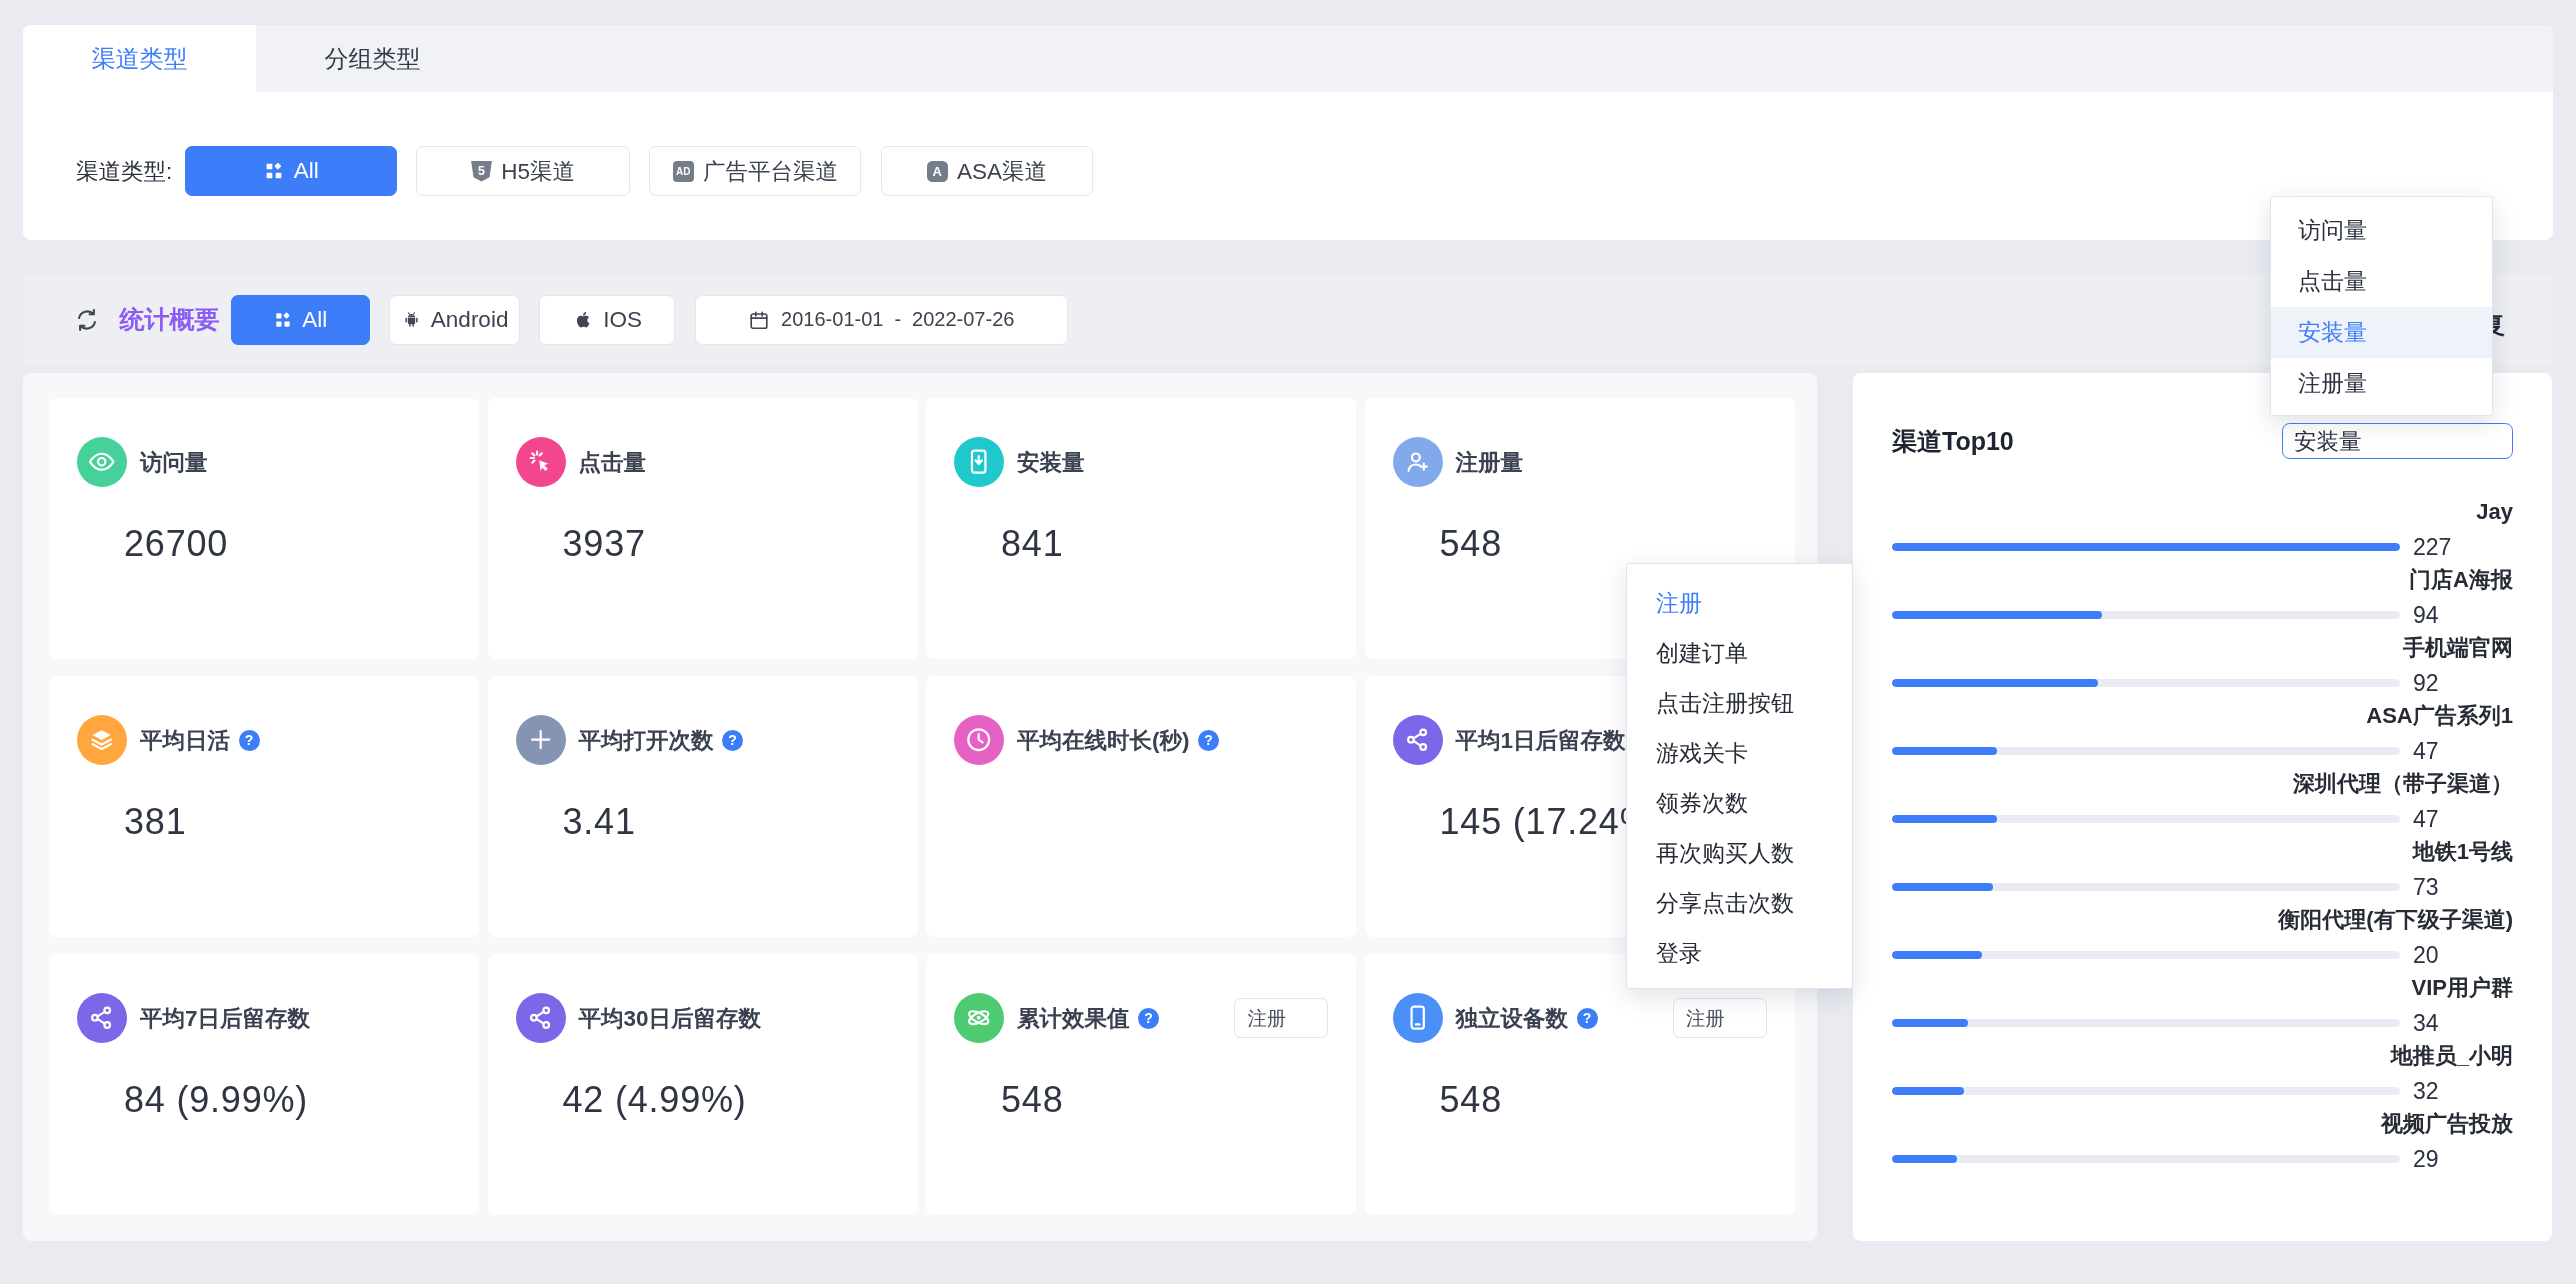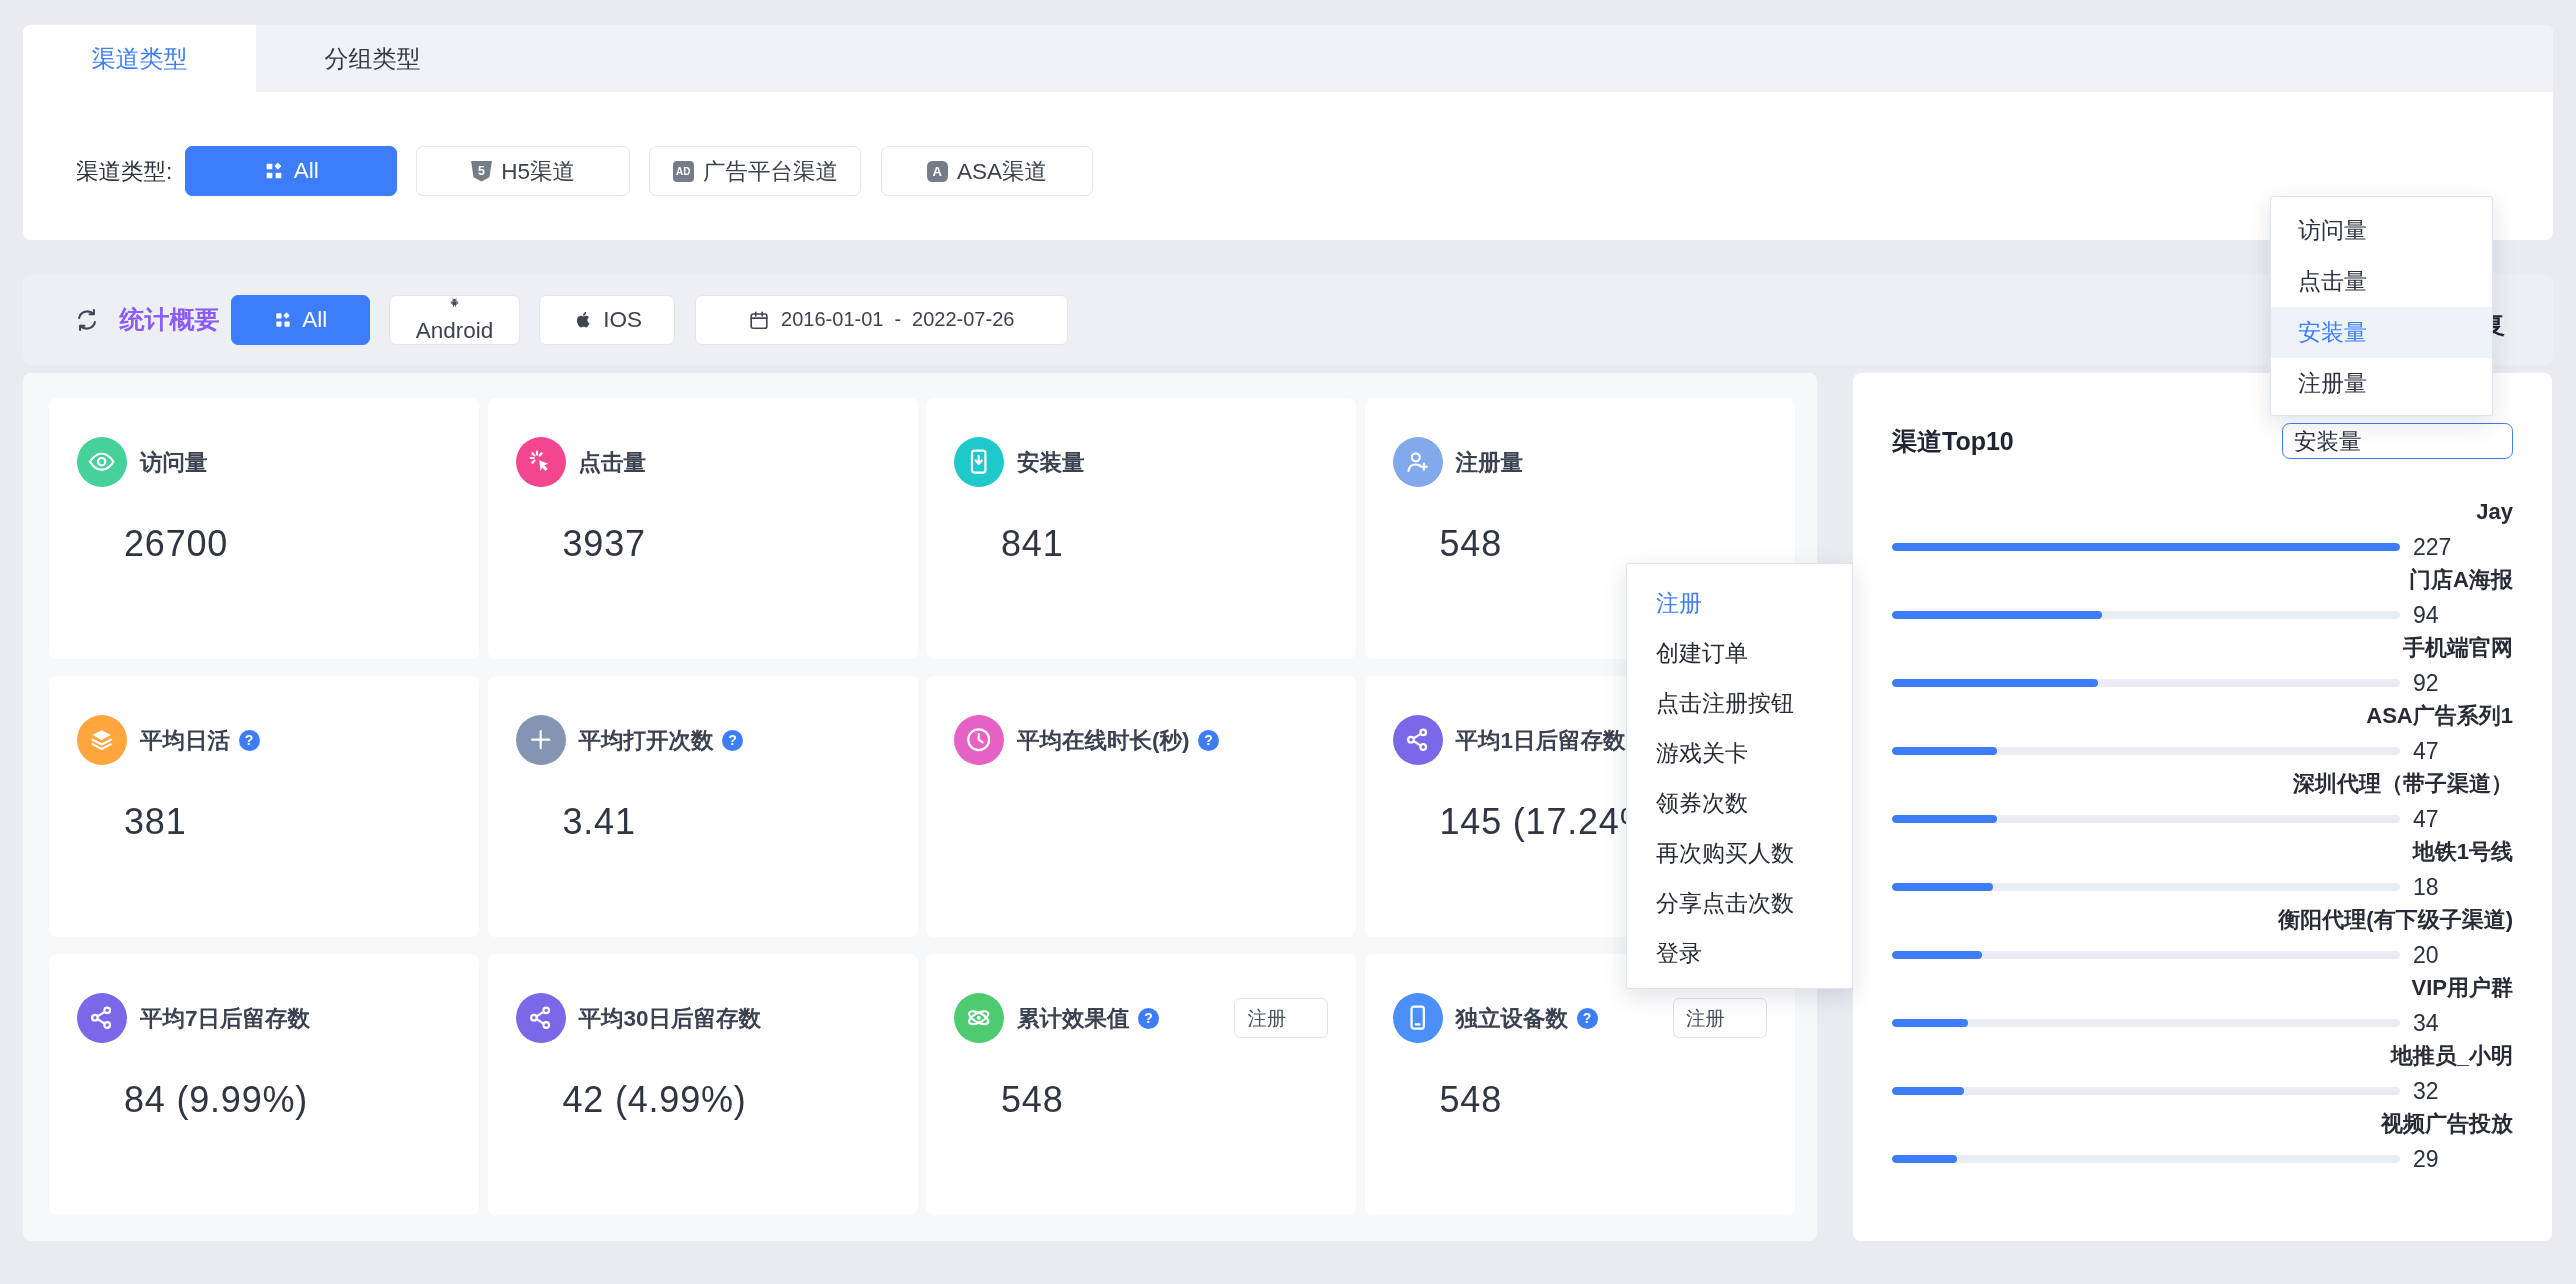--- a/index.html
+++ b/index.html
@@ -18,21 +18,21 @@
     font-size:24px; font-weight:500; color:#333a47; cursor:pointer; }
   .tab.active { background:#fff; color:#3d7dfa; border-radius:7.7px 0 0 0; }
   .filter-row { display:flex; align-items:center; height:50px; margin-top:54px; padding-left:53px; }
   .filter-label { font-size:22.5px; color:#2b3140; margin-right:12.4px; }
   .pill { display:flex; align-items:center; justify-content:center; gap:9.3px;
     height:50px; background:#fff; border:1.5px solid #e3e6ec; border-radius:7px;
     font-size:22.5px; color:#3c4250; cursor:pointer; }
   .pill + .pill { margin-left:19.4px; }
   .pill.primary { background:#3d7dfa; border-color:#3d7dfa; color:#fff; }
   .w274 { width:212px; } .w276 { width:214px; } .w180 { width:139px; }
-  .w169 { width:131px;flex-direction:column; } .w176 { width:136px; } .w481 { width:373px; }
+  .w169 { width:131px; } .w176 { width:136px; } .w481 { width:373px; }
   .badge { width:21px; height:21px; display:flex; align-items:center; justify-content:center;
     background:#767d8a; color:#fff; font-weight:700; flex-shrink:0; }
   .badge.h5 { clip-path:polygon(0 0,100% 0,88% 80%,50% 100%,12% 80%); font-size:12.4px; }
   .badge.ad { border-radius:3.9px; font-size:10px; }
   .badge.asa { border-radius:5.4px; font-size:13px; }
   svg.s { fill:none; stroke:#fff; stroke-width:1.8; stroke-linecap:round; stroke-linejoin:round; }
   svg.dk { stroke:#3f4552; }
   
   .stats-header { position:absolute; left:23px; top:274px; width:2530px; height:91px;
     background:#edeff3; border-radius:7.7px; display:flex; align-items:center; padding-left:50px; }
@@ -428,21 +428,21 @@
           </div>
           <div class="bar-val">47</div>
         </div>
     </div>
     <div class="t10-item">
       <div class="t10-name">地铁1号线</div>
       <div class="t10-bar-row">
           <div class="bar-track">
             <div class="bar-fill" style="width: 19.8238%;"></div>
           </div>
-          <div class="bar-val">18</div>
+          <div class="bar-val">73</div>
         </div>
     </div>
     <div class="t10-item">
       <div class="t10-name">衡阳代理(有下级子渠道)</div>
       <div class="t10-bar-row">
           <div class="bar-track">
             <div class="bar-fill" style="width: 17.6211%;"></div>
           </div>
           <div class="bar-val">20</div>
         </div>

